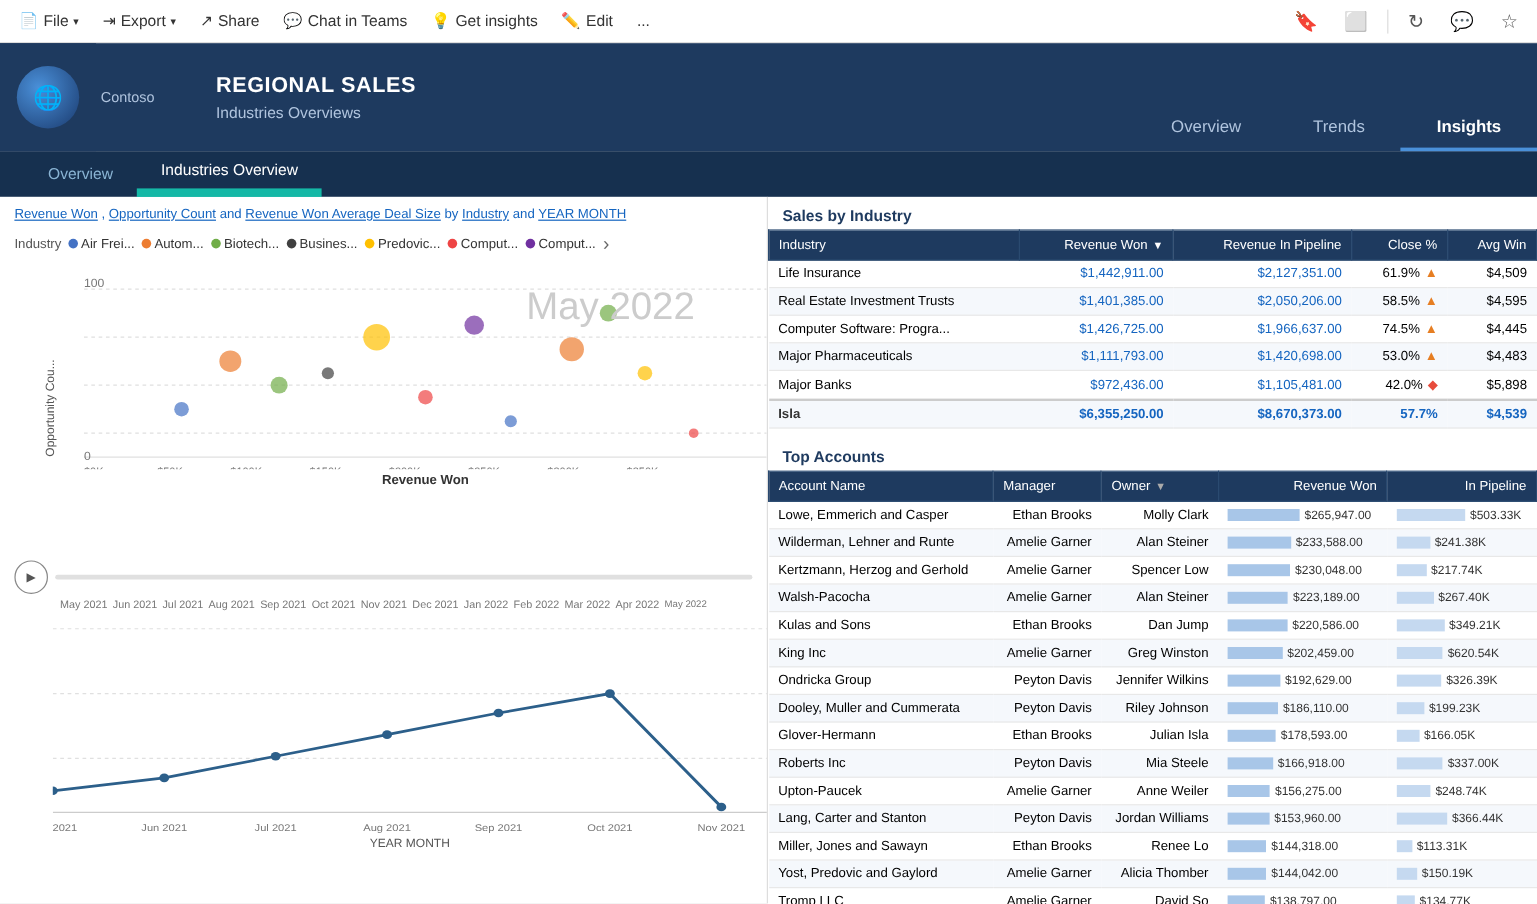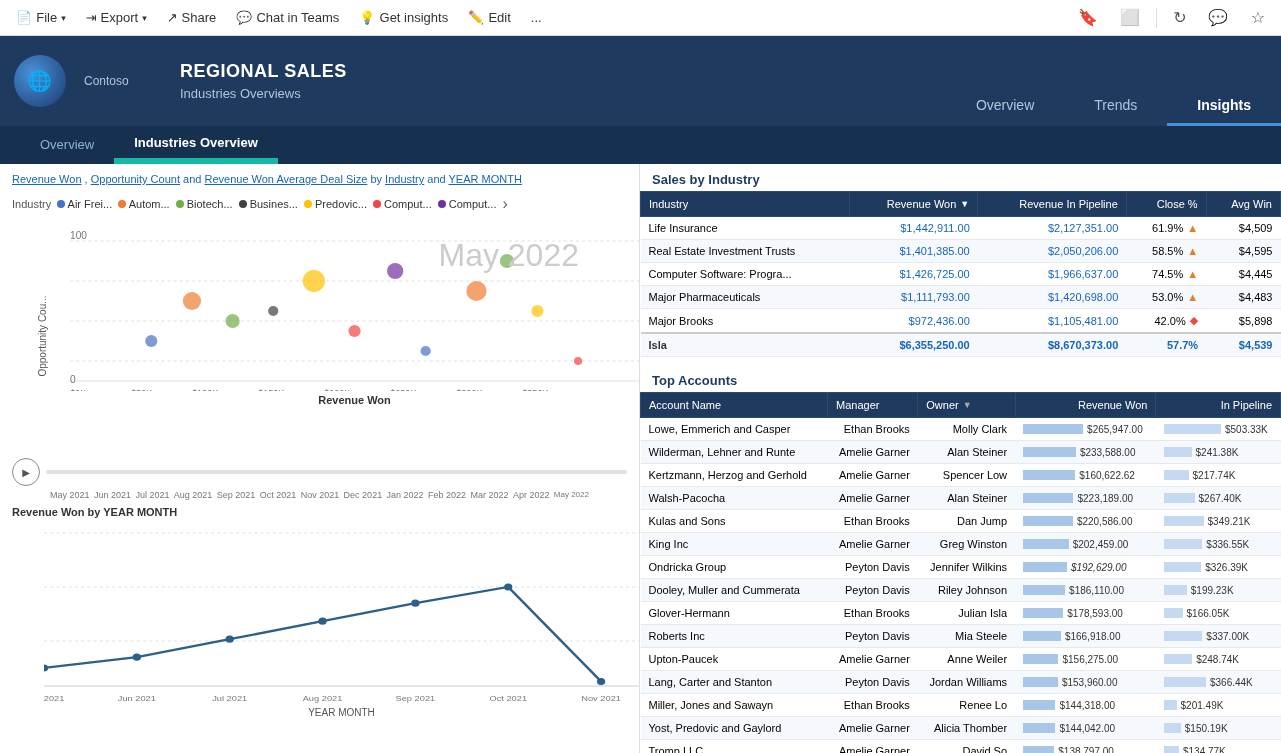--- a/index.html
+++ b/index.html
@@ -57,21 +57,21 @@
     
     .sub-nav {
       display: flex; align-items: center;
       background: #16304f; height: 38px; padding: 0 20px;
     }
     .sub-nav-item {
       padding: 8px 20px; cursor: pointer;
       font-size: 13px; color: #8ab4d4;
       border-bottom: 2px solid transparent;
     }
-    .sub-nav-item.active { color: #fff; font-weight: 700; border-bottom: 6px solid #14b8a6; }
+    .sub-nav-item.active { color: #fff; font-weight: 400; border-bottom: 8px solid #14b8a6; }
 
     
     .main-content {
       display: flex; height: calc(753px - 36px - 90px - 38px);
       overflow: hidden;
     }
 
     
     .left-panel {
       flex: 0 0 640px; display: flex; flex-direction: column;
@@ -360,21 +360,20 @@
       <span>Oct 2021</span>
       <span>Nov 2021</span>
       <span>Dec 2021</span>
       <span>Jan 2022</span>
       <span>Feb 2022</span>
       <span>Mar 2022</span>
       <span>Apr 2022</span>
       <span style="font-size:8px;">May 2022</span>
     </div>
 
-    <div class="revenue-chart-title">Revenue Won by YEAR MONTH</div>
     <div style="position:relative; flex:1; min-height:0;">
       <svg viewBox="0 0 600 200" preserveAspectRatio="none" style="width:calc(100% - 20px); height:180px; margin-left:44px; margin-top:4px;">
 
         <line x1="0" y1="10" x2="600" y2="10" stroke="#e0e0e0" stroke-dasharray="3,3"></line>
         <line x1="0" y1="70" x2="600" y2="70" stroke="#e0e0e0" stroke-dasharray="3,3"></line>
         <line x1="0" y1="130" x2="600" y2="130" stroke="#e0e0e0" stroke-dasharray="3,3"></line>
         <line x1="0" y1="180" x2="600" y2="180" stroke="#ccc"></line>
 
         <text x="-42" y="14" font-size="10" fill="#777">$3M</text>
         <text x="-42" y="74" font-size="10" fill="#777">$2M</text>
@@ -448,21 +447,21 @@
           <tr>
     <td>Major Pharmaceuticals</td>
     <td class="revenue-won-col">$1,111,793.00</td>
     <td class="pipeline-col">$1,420,698.00</td>
     <td>
       <div class="close-pct">53.0% <span style="color:#e67e22;">▲</span></div>
     </td>
     <td>$4,483</td>
   </tr>
           <tr>
-    <td>Major Brooks</td>
+    <td>Major Banks</td>
     <td class="revenue-won-col">$972,436.00</td>
     <td class="pipeline-col">$1,105,481.00</td>
     <td>
       <div class="close-pct">42.0% <span style="color:#e74c3c;">◆</span></div>
     </td>
     <td>$5,898</td>
   </tr>
           <tr class="total-row">
   <td>Isla</td>
   <td style="color:#1565c0; font-weight:bold;">$6,355,250.00</td>
@@ -522,21 +521,21 @@
                 </div>
     </td>
   </tr>
             <tr>
     <td>Kertzmann, Herzog and Gerhold</td>
     <td>Amelie Garner</td>
     <td>Spencer Low</td>
     <td>
       <div class="mini-bar-container">
                   <div class="mini-bar" style="width:52.199999999999996px;"></div>
-                  <span style="font-size:10px; color:#333; white-space:nowrap;">$160,622.62</span>
+                  <span style="font-size:10px; color:#333; white-space:nowrap;">$230,048.00</span>
                 </div>
     </td>
     <td>
       <div class="mini-bar-container">
                   <div class="mini-bar" style="width:24.599999999999998px; background:#c5d9f0;"></div>
                   <span style="font-size:10px; color:#333; white-space:nowrap;">$217.74K</span>
                 </div>
     </td>
   </tr>
             <tr>
@@ -579,32 +578,32 @@
     <td>Greg Winston</td>
     <td>
       <div class="mini-bar-container">
                   <div class="mini-bar" style="width:45.6px;"></div>
                   <span style="font-size:10px; color:#333; white-space:nowrap;">$202,459.00</span>
                 </div>
     </td>
     <td>
       <div class="mini-bar-container">
                   <div class="mini-bar" style="width:38.4px; background:#c5d9f0;"></div>
-                  <span style="font-size:10px; color:#333; white-space:nowrap;">$336.55K</span>
+                  <span style="font-size:10px; color:#333; white-space:nowrap;">$620.54K</span>
                 </div>
     </td>
   </tr>
             <tr>
     <td>Ondricka Group</td>
     <td>Peyton Davis</td>
     <td>Jennifer Wilkins</td>
     <td>
       <div class="mini-bar-container">
                   <div class="mini-bar" style="width:43.8px;"></div>
-                  <span style="font-size:10px; color:#333; white-space:nowrap;font-style:italic;">$192,629.00</span>
+                  <span style="font-size:10px; color:#333; white-space:nowrap;">$192,629.00</span>
                 </div>
     </td>
     <td>
       <div class="mini-bar-container">
                   <div class="mini-bar" style="width:37.199999999999996px; background:#c5d9f0;"></div>
                   <span style="font-size:10px; color:#333; white-space:nowrap;">$326.39K</span>
                 </div>
     </td>
   </tr>
             <tr>
@@ -698,21 +697,21 @@
     <td>Renee Lo</td>
     <td>
       <div class="mini-bar-container">
                   <div class="mini-bar" style="width:32.4px;"></div>
                   <span style="font-size:10px; color:#333; white-space:nowrap;">$144,318.00</span>
                 </div>
     </td>
     <td>
       <div class="mini-bar-container">
                   <div class="mini-bar" style="width:12.6px; background:#c5d9f0;"></div>
-                  <span style="font-size:10px; color:#333; white-space:nowrap;">$201.49K</span>
+                  <span style="font-size:10px; color:#333; white-space:nowrap;">$113.31K</span>
                 </div>
     </td>
   </tr>
             <tr>
     <td>Yost, Predovic and Gaylord</td>
     <td>Amelie Garner</td>
     <td>Alicia Thomber</td>
     <td>
       <div class="mini-bar-container">
                   <div class="mini-bar" style="width:32.4px;"></div>

